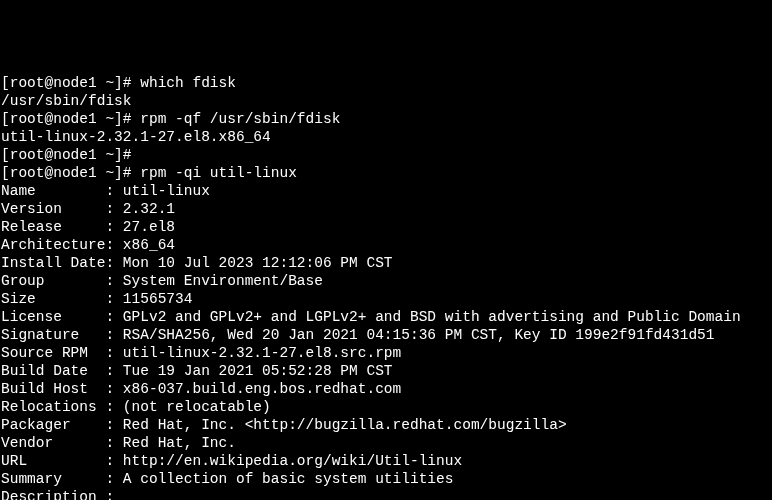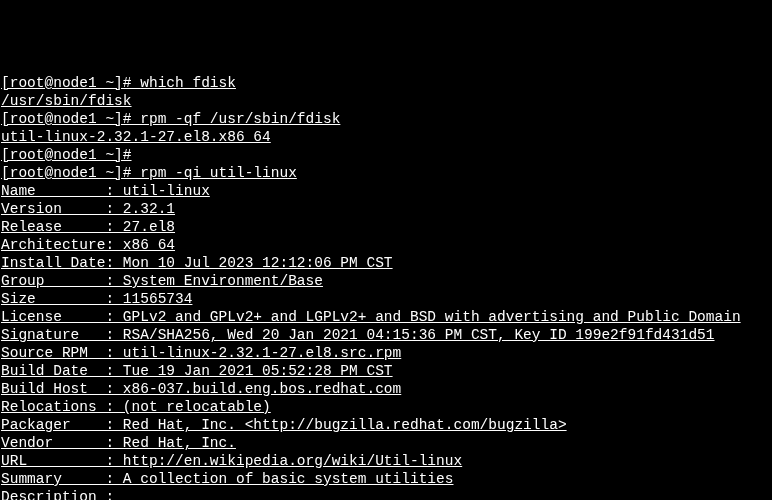--- a/index.html
+++ b/index.html
@@ -14,21 +14,20 @@
       font-size: 14.5px;
       line-height: 18px;
       padding: 2px 1px;
       white-space: pre;
       width: 772px;
       height: 500px;
       overflow: hidden;
     }
     .line {
       display: block;
-      text-decoration: underline;
     }
   </style>
 </head>
 <body>
 
 
 
 <div id="terminal-container"><span class="line">[root@node1 ~]# which fdisk</span><span class="line">/usr/sbin/fdisk</span><span class="line">[root@node1 ~]# rpm -qf /usr/sbin/fdisk</span><span class="line">util-linux-2.32.1-27.el8.x86_64</span><span class="line">[root@node1 ~]#</span><span class="line">[root@node1 ~]# rpm -qi util-linux</span><span class="line">Name        : util-linux</span><span class="line">Version     : 2.32.1</span><span class="line">Release     : 27.el8</span><span class="line">Architecture: x86_64</span><span class="line">Install Date: Mon 10 Jul 2023 12:12:06 PM CST</span><span class="line">Group       : System Environment/Base</span><span class="line">Size        : 11565734</span><span class="line">License     : GPLv2 and GPLv2+ and LGPLv2+ and BSD with advertising and Public Domain</span><span class="line">Signature   : RSA/SHA256, Wed 20 Jan 2021 04:15:36 PM CST, Key ID 199e2f91fd431d51</span><span class="line">Source RPM  : util-linux-2.32.1-27.el8.src.rpm</span><span class="line">Build Date  : Tue 19 Jan 2021 05:52:28 PM CST</span><span class="line">Build Host  : x86-037.build.eng.bos.redhat.com</span><span class="line">Relocations : (not relocatable)</span><span class="line">Packager    : Red Hat, Inc. &lt;http://bugzilla.redhat.com/bugzilla&gt;</span><span class="line">Vendor      : Red Hat, Inc.</span><span class="line">URL         : http://en.wikipedia.org/wiki/Util-linux</span><span class="line">Summary     : A collection of basic system utilities</span><span class="line">Description :</span></div>
 
 

